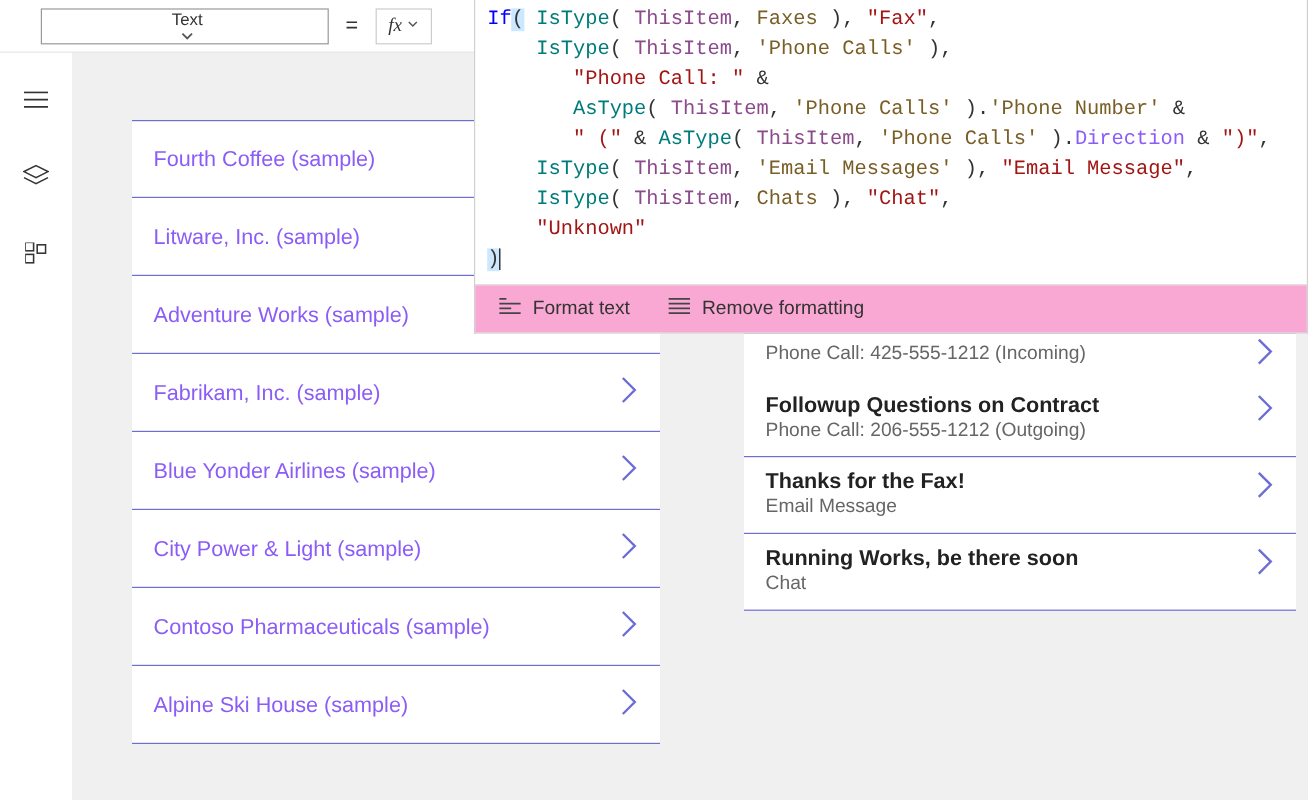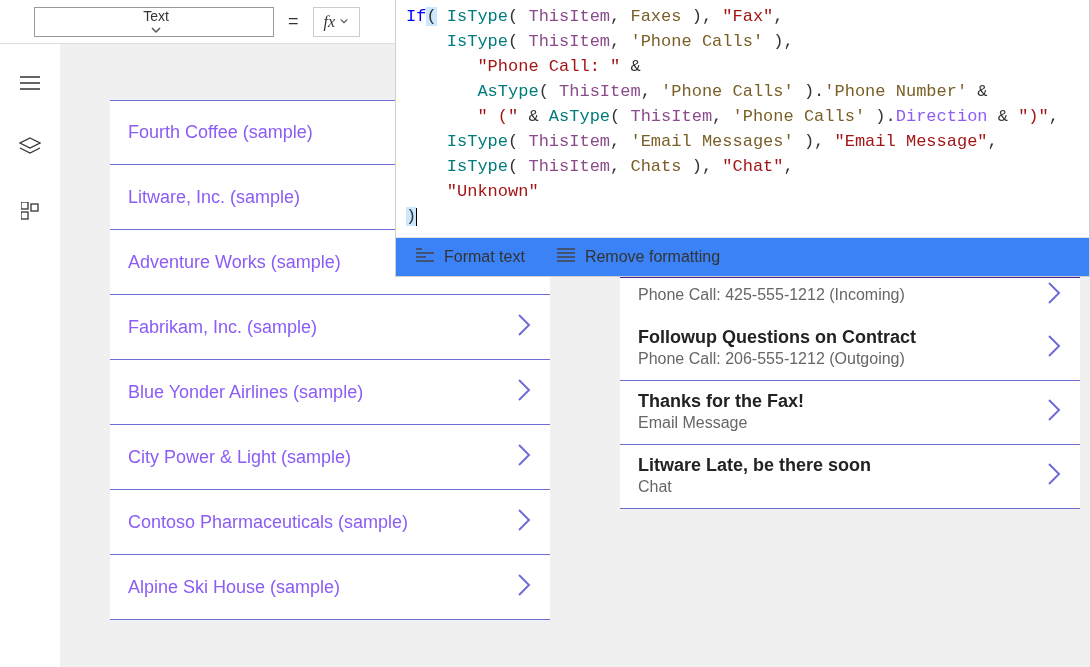--- a/index.html
+++ b/index.html
@@ -16,40 +16,40 @@
     .sidebar-icon { color: #333; }
     
     .canvas { position: absolute; left: 60px; top: 44px; right: 0; bottom: 0; background: #f0f0f0; padding: 56px 0 0 50px; }
     
     .accounts-list { width: 440px; background: #fff; }
     .account-item { display: flex; align-items: center; justify-content: space-between; height: 65px; padding: 0 18px 0 18px; border-bottom: 1px solid #6e6dd8; font-size: 18px; color: #8b5cf6; font-weight: 400; }
     .account-item:first-child { border-top: 1px solid #6e6dd8; }
     .account-arrow { color: #6e6dd8; }
     
     .activities-list { position: absolute; left: 560px; top: 233px; width: 460px; background: #fff; }
-    .activity-item { border-bottom: 1px solid #6e6dd8; padding: 10px 18px 12px 18px; display: flex; align-items: center; justify-content: space-between; }
+    .activity-item { border-bottom: 1px solid #6e6dd8; padding: 10px 18px 12px 18px; display: flex; align-items: flex-start; justify-content: space-between; }
     .activity-body { display: flex; flex-direction: column; gap: 2px; }
     .activity-title { font-size: 18px; font-weight: 600; color: #222; }
     .activity-sub { font-size: 16px; color: #666; }
     .activity-arrow { color: #6e6dd8; }
     .activity-clipped { border-top: 1px solid #4c1d95; padding: 2px 18px 8px 18px; display: flex; align-items: center; justify-content: space-between; }
     .activity-clipped .activity-sub { color: #666; }
     
     .formula-overlay { position: absolute; left: 395px; top: 0; right: 0; background: #fff; border: 1px solid #d0d0d0; border-top: none; z-index: 10; }
     .formula-body { padding: 4px 10px 8px 10px; font-family: Consolas, "Courier New", monospace; font-size: 17px; line-height: 25px; white-space: pre; overflow-x: auto; color: #333; }
     .formula-body .kw-if { color: #0000ff; }
     .formula-body .fn { color: #007b7b; }
     .formula-body .local { color: #8b4a8b; }
     .formula-body .entity { color: #795e26; }
     .formula-body .str { color: #a31515; }
     .formula-body .op { color: #8b5cf6; }
     .formula-body .highlight-paren { background: #cce8ff; }
     .cursor { display: inline-block; width: 1px; height: 18px; background: #000; vertical-align: middle; }
     
-    .formula-toolbar { display: flex; align-items: center; gap: 32px; padding: 10px 20px; border-top: 1px solid #e0e0e0; background: #3b82f6; }
+    .formula-toolbar { display: flex; align-items: center; gap: 32px; padding: 10px 20px; border-top: 1px solid #e0e0e0; background: #f9a8d4; }
     .tb-btn { display: flex; align-items: center; gap: 10px; font-size: 16px; color: #333; cursor: pointer; }
     .tb-icon { color: #444; }
   </style>
 </head>
 <body>
 
 <div class="topbar">
   <div class="dropdown">
     <span>Text</span>
     <span class="dropdown-chevron">
@@ -154,21 +154,21 @@
         <div class="activity-body">
           <span class="activity-title">Thanks for the Fax!</span>
           <span class="activity-sub">Email Message</span>
         </div>
         <span class="activity-arrow"><svg width="16" height="26" viewBox="0 0 16 26">
             <path d="M3 3 L13 13 L3 23" stroke="#6e6dd8" stroke-width="2" fill="none"></path>
           </svg></span>
       </div>
       <div class="activity-item">
         <div class="activity-body">
-          <span class="activity-title">Litware Late, be there soon</span>
+          <span class="activity-title">Running Works, be there soon</span>
           <span class="activity-sub">Chat</span>
         </div>
         <span class="activity-arrow"><svg width="16" height="26" viewBox="0 0 16 26">
             <path d="M3 3 L13 13 L3 23" stroke="#6e6dd8" stroke-width="2" fill="none"></path>
           </svg></span>
       </div>
     </div>
 </div>
 
 <div class="formula-overlay">

